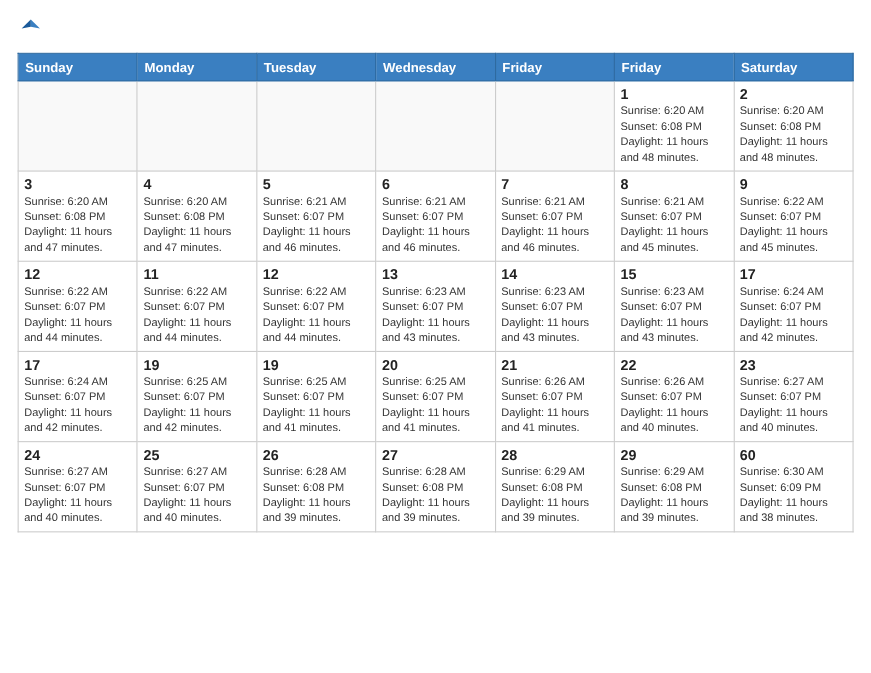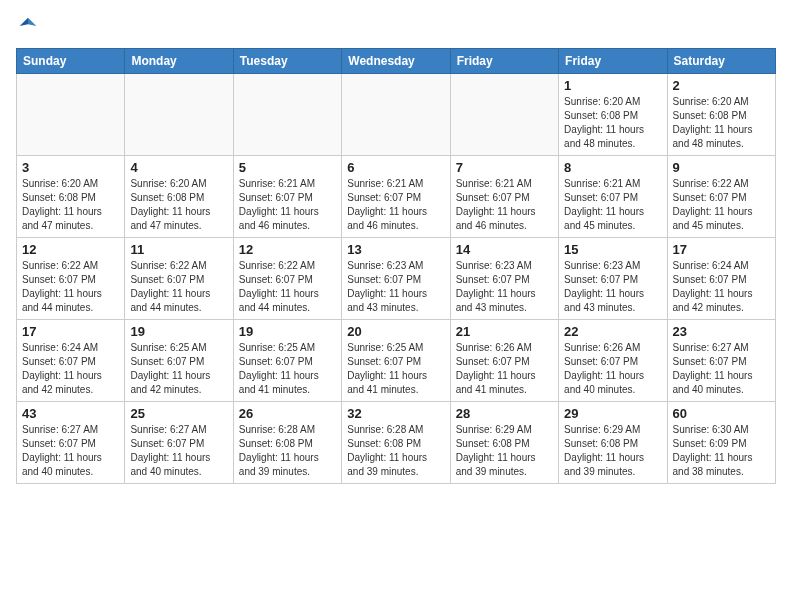--- a/index.html
+++ b/index.html
@@ -275,39 +275,39 @@
           </td>
           <td>
             <span class="day-num">23</span>
             <div class="day-info">Sunrise: 6:27 AM
 Sunset: 6:07 PM
 Daylight: 11 hours and 40 minutes.</div>
           </td>
         </tr>
         <tr>
           <td>
-            <span class="day-num">43</span>
+            <span class="day-num">24</span>
             <div class="day-info">Sunrise: 6:27 AM
 Sunset: 6:07 PM
 Daylight: 11 hours and 40 minutes.</div>
           </td>
           <td>
             <span class="day-num">25</span>
             <div class="day-info">Sunrise: 6:27 AM
 Sunset: 6:07 PM
 Daylight: 11 hours and 40 minutes.</div>
           </td>
           <td>
             <span class="day-num">26</span>
             <div class="day-info">Sunrise: 6:28 AM
 Sunset: 6:08 PM
 Daylight: 11 hours and 39 minutes.</div>
           </td>
           <td>
-            <span class="day-num">32</span>
+            <span class="day-num">27</span>
             <div class="day-info">Sunrise: 6:28 AM
 Sunset: 6:08 PM
 Daylight: 11 hours and 39 minutes.</div>
           </td>
           <td>
             <span class="day-num">28</span>
             <div class="day-info">Sunrise: 6:29 AM
 Sunset: 6:08 PM
 Daylight: 11 hours and 39 minutes.</div>
           </td>

